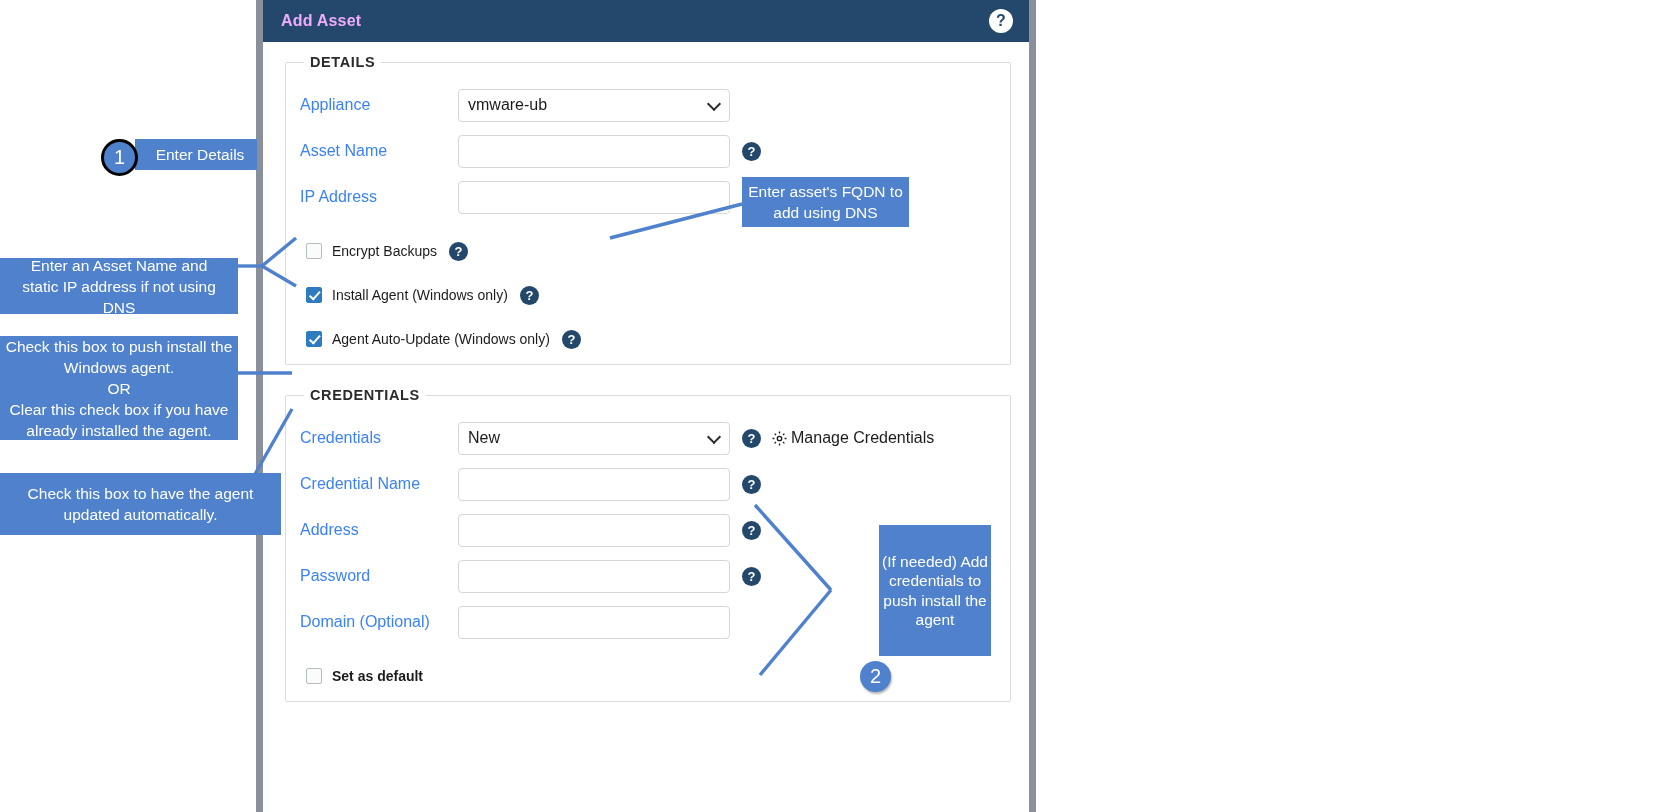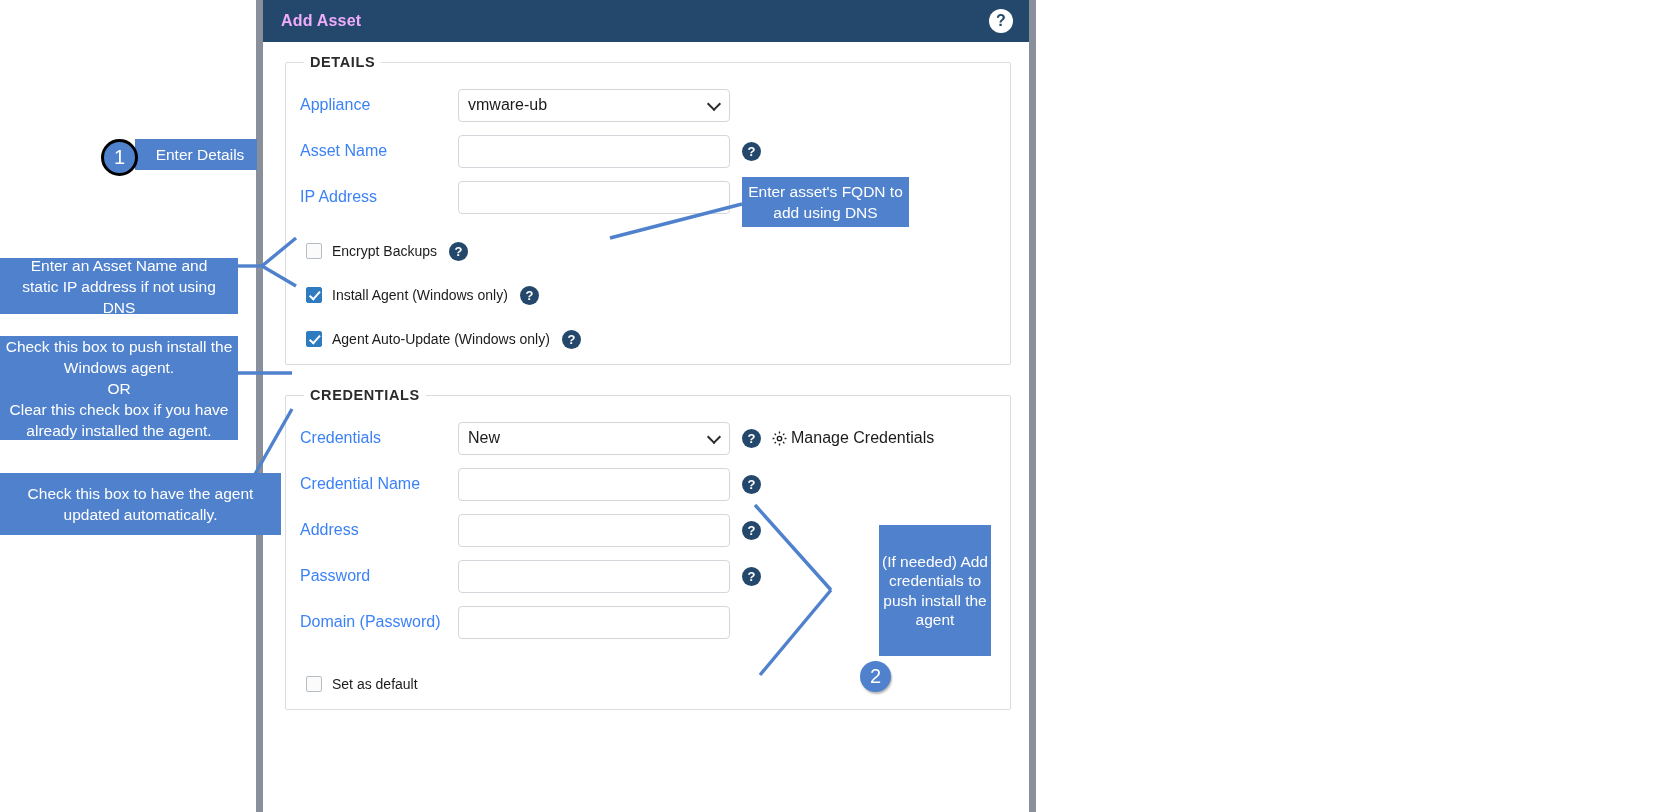--- a/index.html
+++ b/index.html
@@ -297,25 +297,25 @@
         <span class="qmark">?</span>
       </div>
 
       <div class="frow">
         <div class="flabel">Password</div>
         <input class="finput" type="password" value="" style="">
         <span class="qmark">?</span>
       </div>
 
       <div class="frow">
-        <div class="flabel">Domain (Password)</div>
-        <input class="finput" type="text" value="" style="">
-      </div>
-
-      <div class="cbrow" style="margin-top:34px;">
+        <div class="flabel">Domain (Optional)</div>
+        <input class="finput" type="text" value="" style="">
+      </div>
+
+      <div class="cbrow" style="margin-top:26px;font-weight:bold;">
         <span class="cbox"></span>
         <span class="cblabel">Set as default</span>
       </div>
     </fieldset>
 
   </div>
 </div>
 
 <svg id="overlay-svg">
   <g stroke="#4f81cd" stroke-width="3.4" fill="none">

